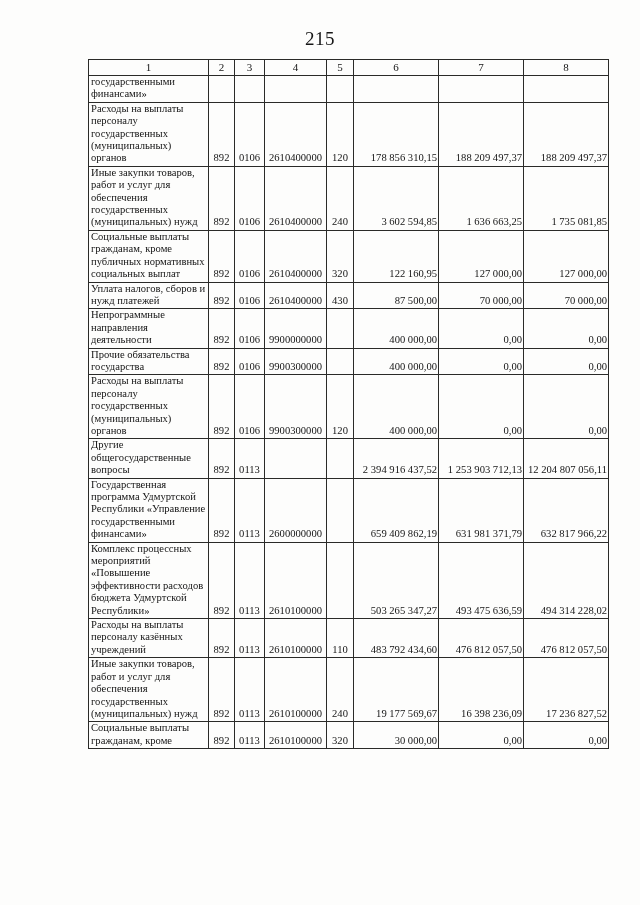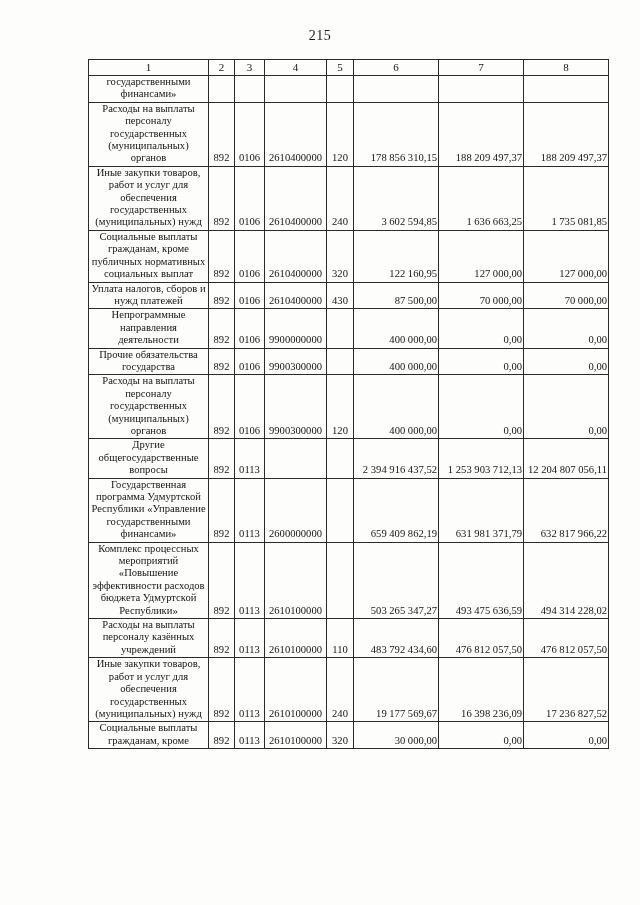--- a/index.html
+++ b/index.html
@@ -16,21 +16,21 @@
     color: #141414;
     font-family: "Liberation Serif", "DejaVu Serif", serif;
     overflow: hidden;
   }
   .page-number {
     position: absolute;
     top: 28px;
     left: 0;
     width: 100%;
     text-align: center;
-    font-size: 14px;
+    font-size: 19px;
     letter-spacing: 0.5px;
     color: #161616;
   }
   table.budget {
     position: absolute;
     top: 59px;
     left: 88px;
     width: 520px;
     border-collapse: collapse;
     table-layout: fixed;
@@ -47,21 +47,21 @@
   }
   table.budget th {
     font-weight: normal;
     text-align: center;
     vertical-align: middle;
     height: 15px;
     font-size: 11px;
     border-bottom-width: 1.5px;
   }
   table.budget td:nth-child(1) {
-    text-align: center;
+    text-align: left;
     padding: 0 2px 1px 2px;
   }
   table.budget td:nth-child(2),
   table.budget td:nth-child(3),
   table.budget td:nth-child(4),
   table.budget td:nth-child(5) {
     text-align: center;
     padding-bottom: 1px;
     white-space: nowrap;
   }

